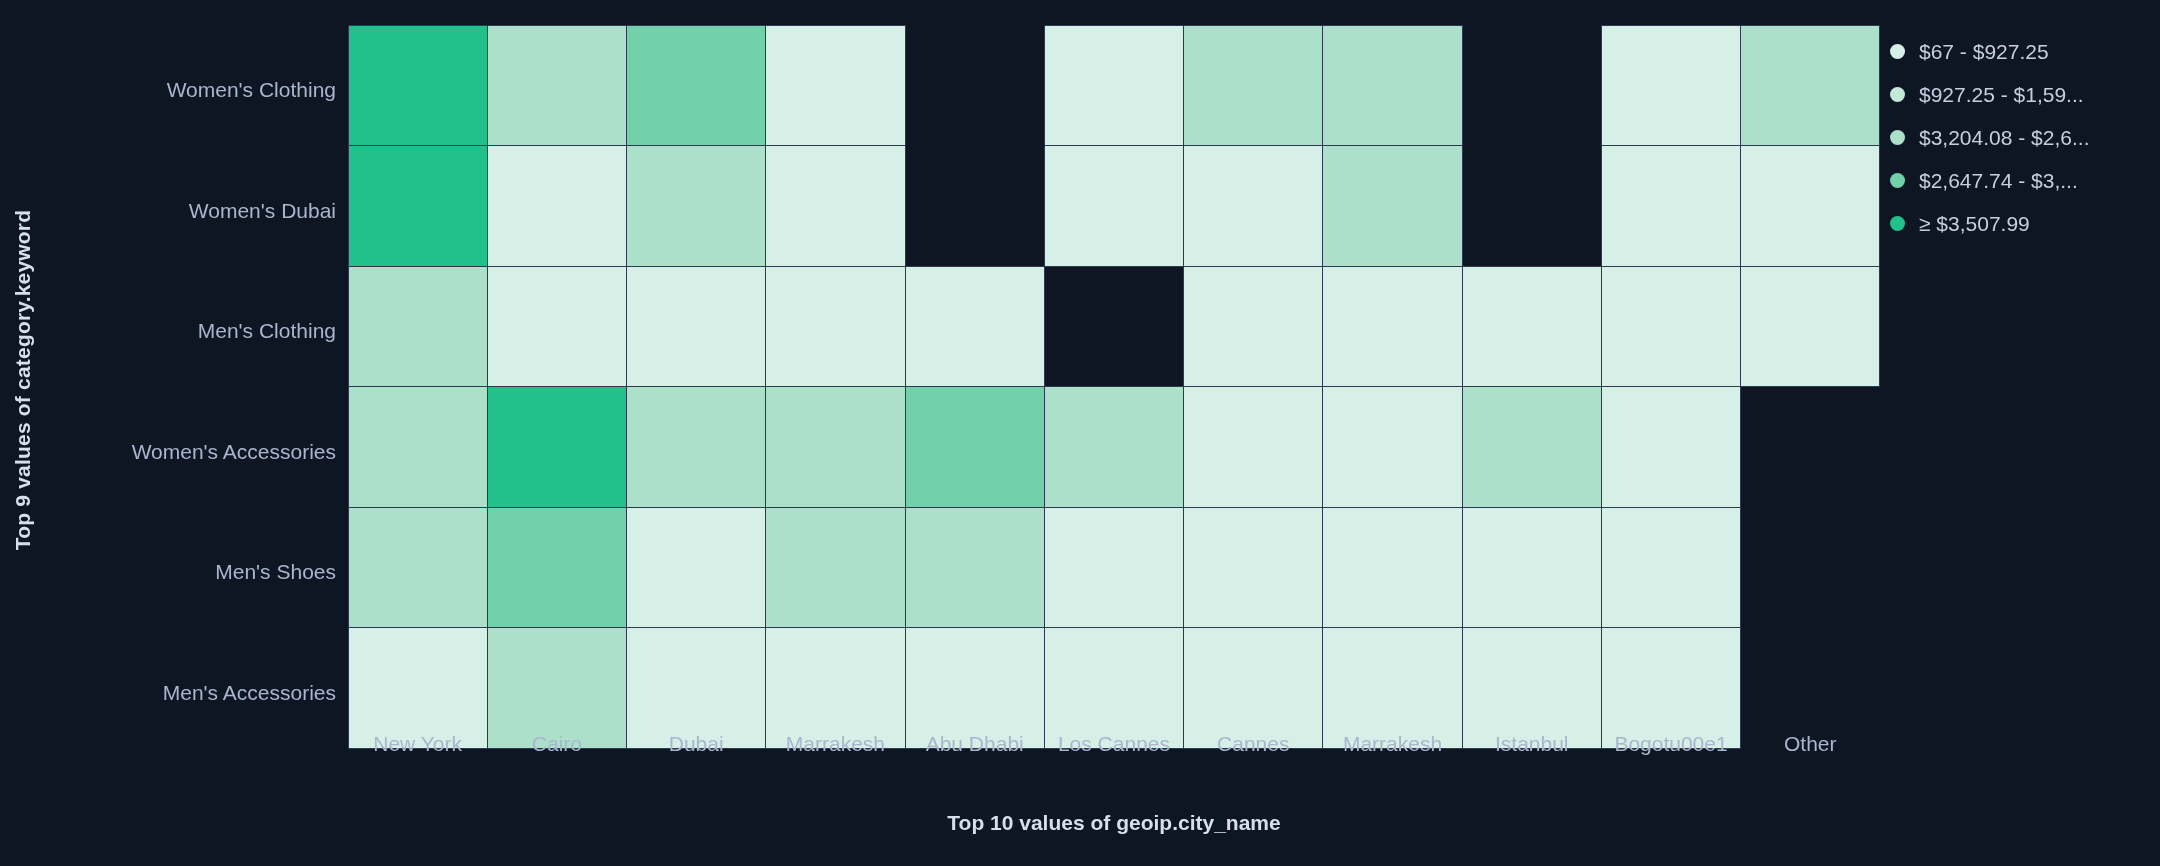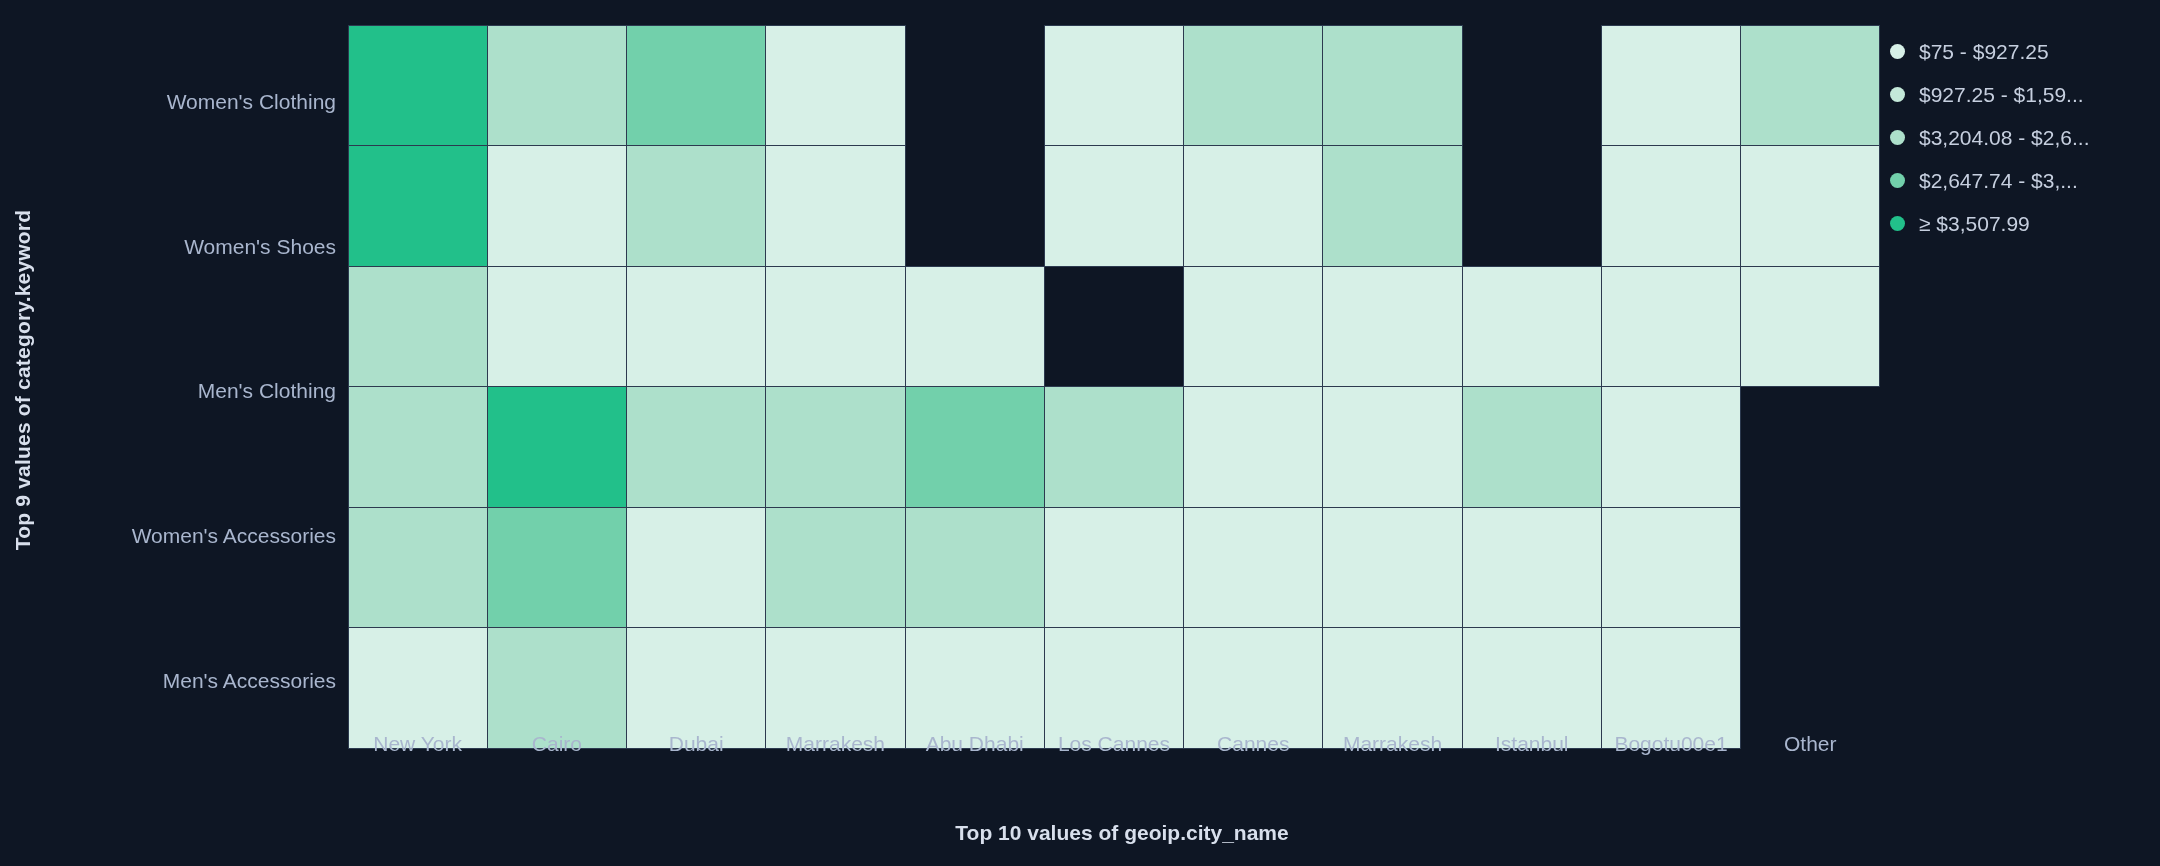--- a/index.html
+++ b/index.html
@@ -83,27 +83,26 @@
     min-width: 0;
     display: flex; align-items: center; justify-content: center;
     color: #a9b6ce;
     font-size: 21px;
     white-space: nowrap;
   }
 
   
   #x-axis-title {
     position: absolute;
-    left: 356px; top: 808px;
+    left: 348px; top: 808px;
     width: 1532px; height: 30px;
     display: flex; align-items: center; justify-content: center;
     color: #d8dfec;
     font-size: 21px;
     font-weight: bold;
-    margin-top: 10px;
   }
 
   
   #legend {
     position: absolute;
     left: 1890px; top: 30px;
     width: 260px;
   }
   .legend-item {
     display: flex; align-items: center;
@@ -126,23 +125,24 @@
 <body>
 
 <div id="root">
 
   <div id="y-axis-title">
     <span>Top 9 values of category.keyword</span>
   </div>
 
   <div id="y-ticks">
       <div class="y-tick">Women's Clothing</div>
-      <div class="y-tick">Women's Shoes</div>
+      <div class="y-tick">Women's Dubai</div>
       <div class="y-tick">Men's Clothing</div>
       <div class="y-tick">Women's Accessories</div>
+      <div class="y-tick">Men's Shoes</div>
       <div class="y-tick">Men's Accessories</div>
     </div>
 
   <div id="heatmap">
       <div class="hm-row">
         <div class="hm-cell" title="Women's Clothing / New York: ≥ $3,507.99" style="background: rgb(34, 192, 138);"></div>
         <div class="hm-cell" title="Women's Clothing / Cairo: $1,787.49 - $2,647.74" style="background: rgb(173, 224, 203);"></div>
         <div class="hm-cell" title="Women's Clothing / Dubai: $2,647.74 - $3,507.99" style="background: rgb(114, 208, 171);"></div>
         <div class="hm-cell" title="Women's Clothing / Marrakesh: $67 - $927.25" style="background: rgb(215, 240, 231);"></div>
         <div class="hm-cell empty"></div>
@@ -232,21 +232,21 @@
       <div class="x-tick">Istanbul</div>
       <div class="x-tick">Bogotu00e1</div>
       <div class="x-tick">Other</div>
     </div>
 
   <div id="x-axis-title">Top 10 values of geoip.city_name</div>
 
   <div id="legend">
       <div class="legend-item">
         <span class="legend-swatch" style="background: rgb(215, 240, 231);"></span>
-        <span class="legend-label">$75 - $927.25</span>
+        <span class="legend-label">$67 - $927.25</span>
       </div>
       <div class="legend-item">
         <span class="legend-swatch" style="background: rgb(196, 233, 217);"></span>
         <span class="legend-label">$927.25 - $1,59...</span>
       </div>
       <div class="legend-item">
         <span class="legend-swatch" style="background: rgb(173, 224, 203);"></span>
         <span class="legend-label">$3,204.08 - $2,6...</span>
       </div>
       <div class="legend-item">

